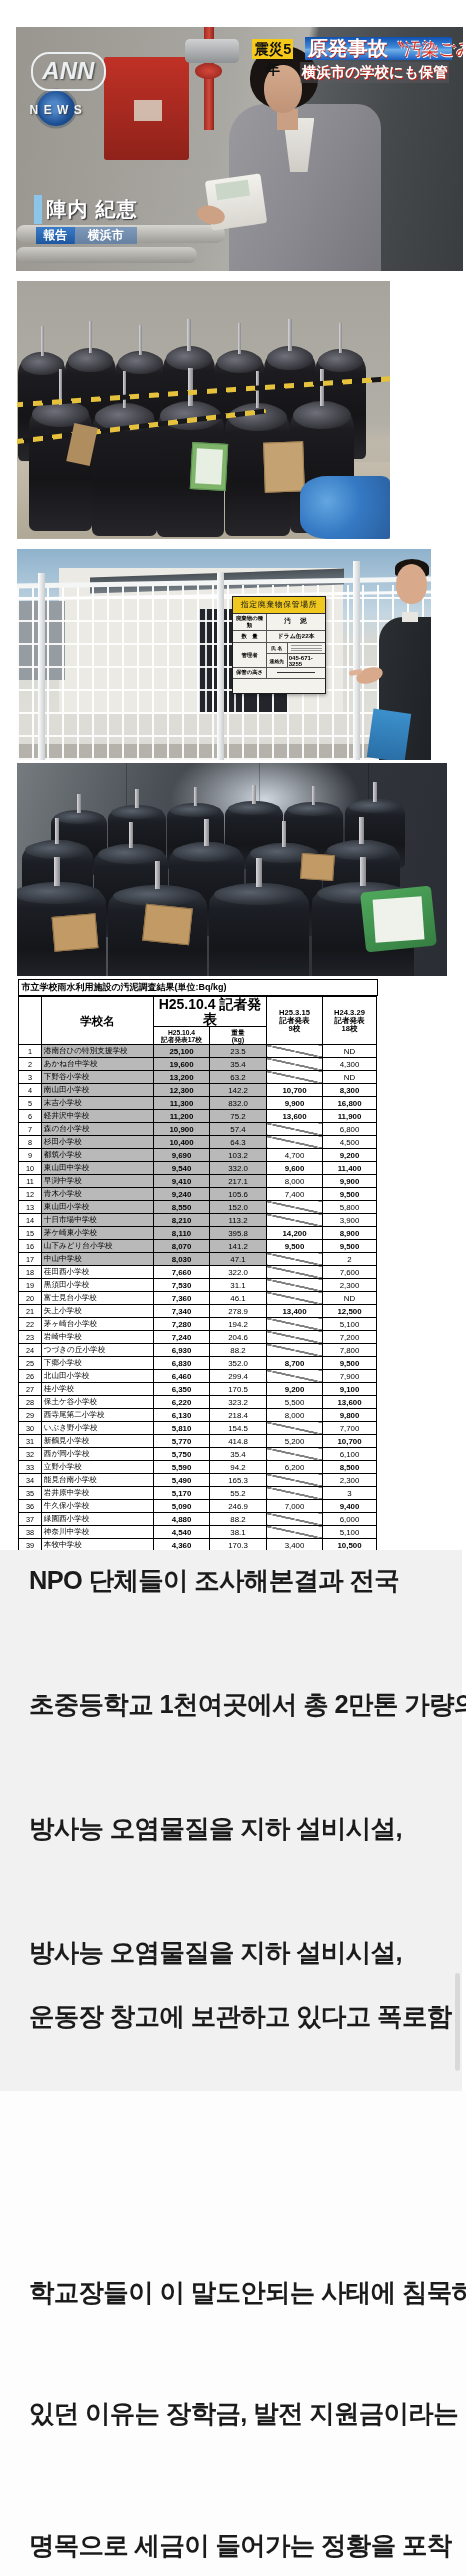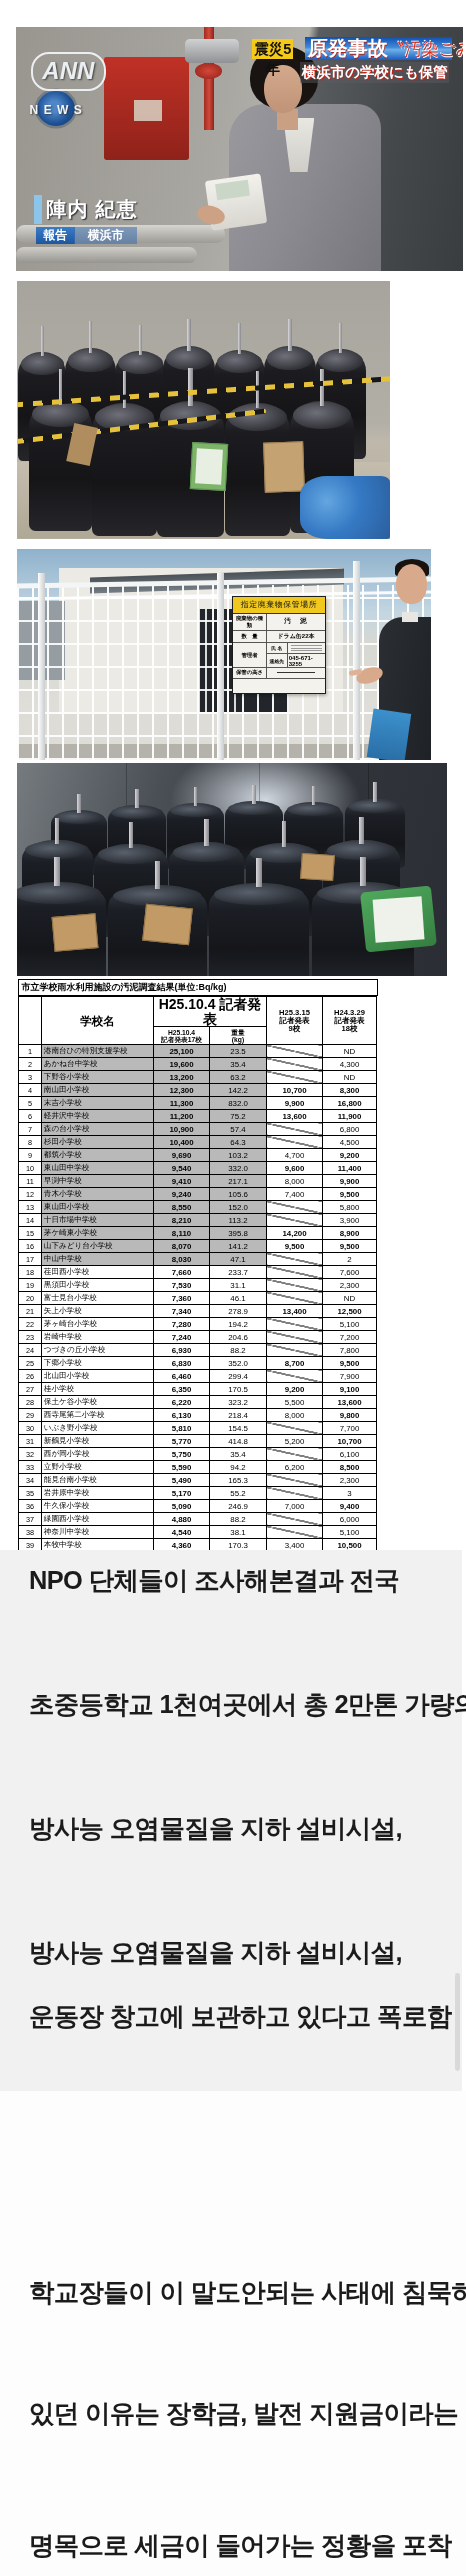--- a/index.html
+++ b/index.html
@@ -441,21 +441,21 @@
           <td class="col1 shade">中山中学校</td>
           <td class="col2 b shade">8,030</td>
           <td class="col3 shade">47.1</td>
           <td class="col4 diag"></td>
           <td class="col5">2</td>
         </tr>
         <tr>
           <td class="col0">18</td>
           <td class="col1">荏田西小学校</td>
           <td class="col2 b">7,660</td>
-          <td class="col3">233.7</td>
+          <td class="col3">322.0</td>
           <td class="col4 diag"></td>
           <td class="col5">7,600</td>
         </tr>
         <tr>
           <td class="col0">19</td>
           <td class="col1">黒須田小学校</td>
           <td class="col2 b">7,530</td>
           <td class="col3">31.1</td>
           <td class="col4 diag"></td>
           <td class="col5">2,300</td>

